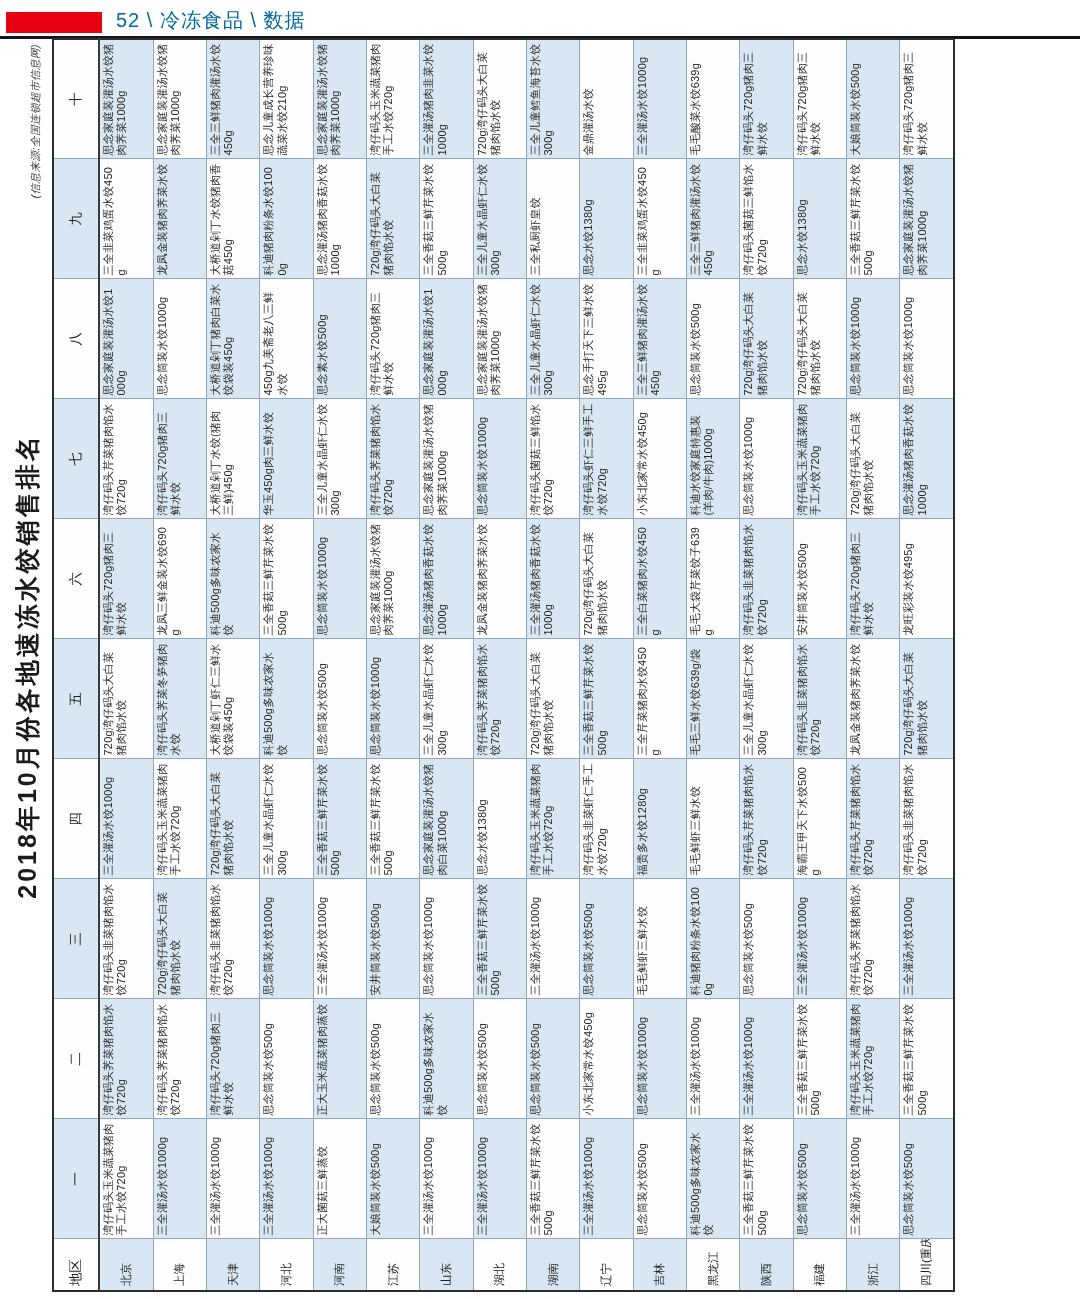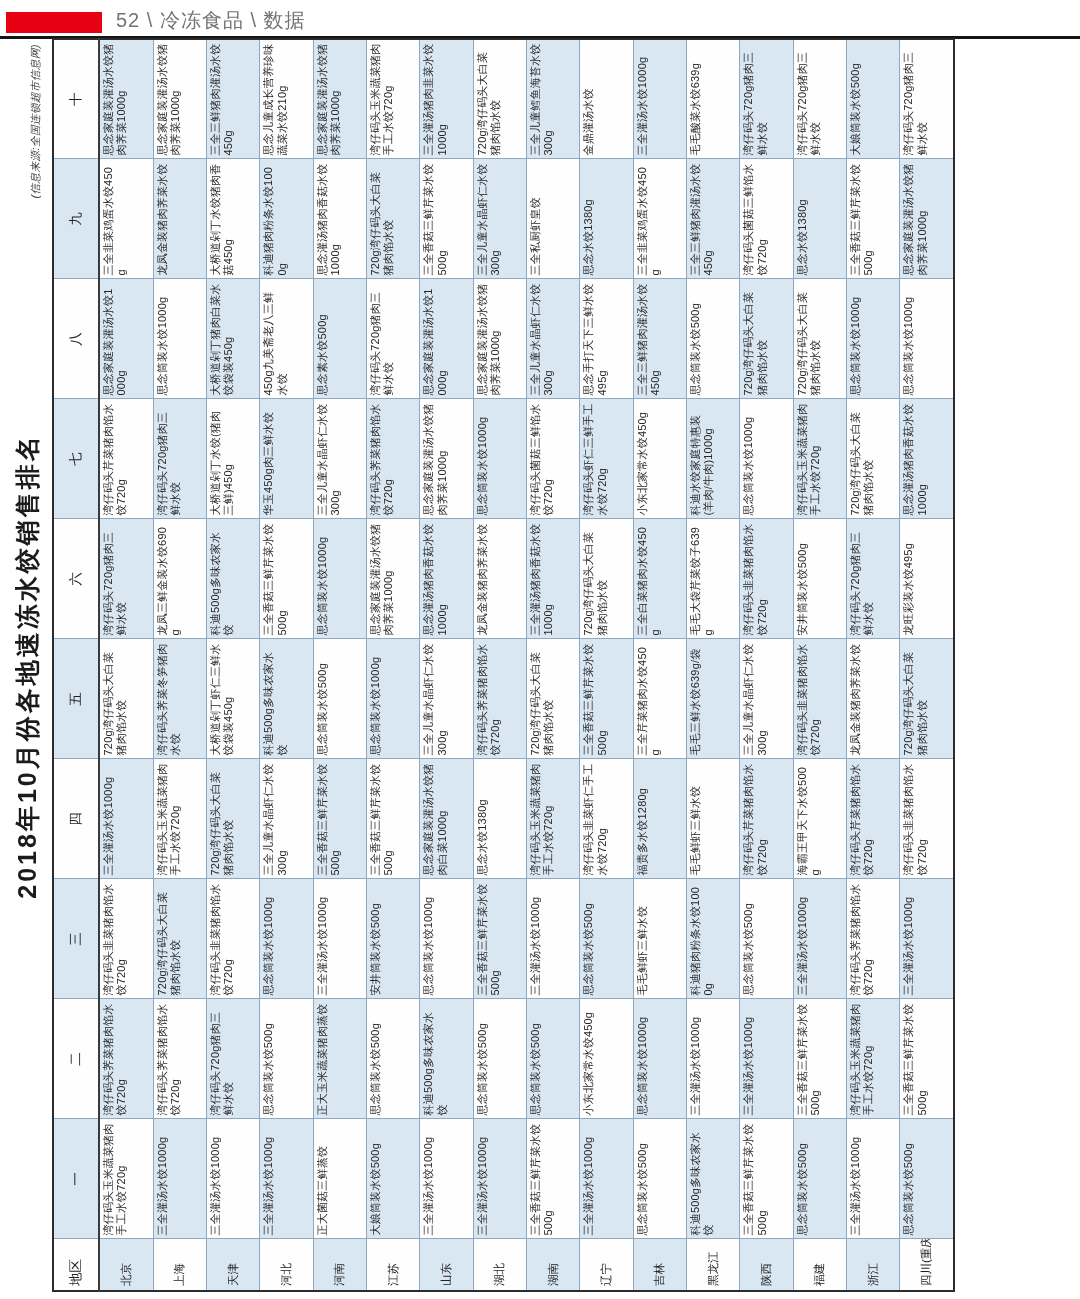--- a/index.html
+++ b/index.html
@@ -2,21 +2,21 @@
 <html><head>
 <meta charset="utf-8">
 <style>
   html,body{margin:0;padding:0;}
   body{width:1080px;height:1299px;position:relative;background:#ffffff;overflow:hidden;
        font-family:"Liberation Sans","DejaVu Sans",sans-serif;color:#1d1d1d;}
   .hairline{position:absolute;top:0;left:0;width:1080px;height:2px;background:#d8d8d8;}
   
   .pagehead{position:absolute;top:0;left:0;width:1080px;height:38px;background:#fff;}
   .redblock{position:absolute;left:6px;top:12px;width:96px;height:21px;background:#e60012;}
-  .crumb{position:absolute;left:116px;top:7px;font-size:20px;letter-spacing:1px;color:#737373;white-space:nowrap;}
+  .crumb{position:absolute;left:116px;top:7px;font-size:20px;letter-spacing:1px;color:#0369a1;white-space:nowrap;}
   .headrule{position:absolute;top:36px;left:0;width:1080px;height:3px;background:#151515;}
   
   .rotated{position:absolute;left:8px;top:40px;width:1252px;height:947px;
            transform:translateY(1252px) rotate(-90deg);transform-origin:0 0;}
   .pgtitle{position:absolute;top:3px;left:0;width:100%;margin:0;text-align:center;
            font-size:25px;font-weight:bold;letter-spacing:3px;color:#1b1b1b;white-space:nowrap;}
   .note{position:absolute;top:21px;right:4px;font-size:10.5px;color:#3a3a3a;font-style:italic;letter-spacing:.5px;}
   table.sales{position:absolute;top:44px;left:0;width:1252px;height:903px;
               border-collapse:collapse;table-layout:fixed;border:2px solid #2c2c2c;}
   table.sales th,table.sales td{border:1px solid #8fa7bf;font-weight:normal;overflow:hidden;}

